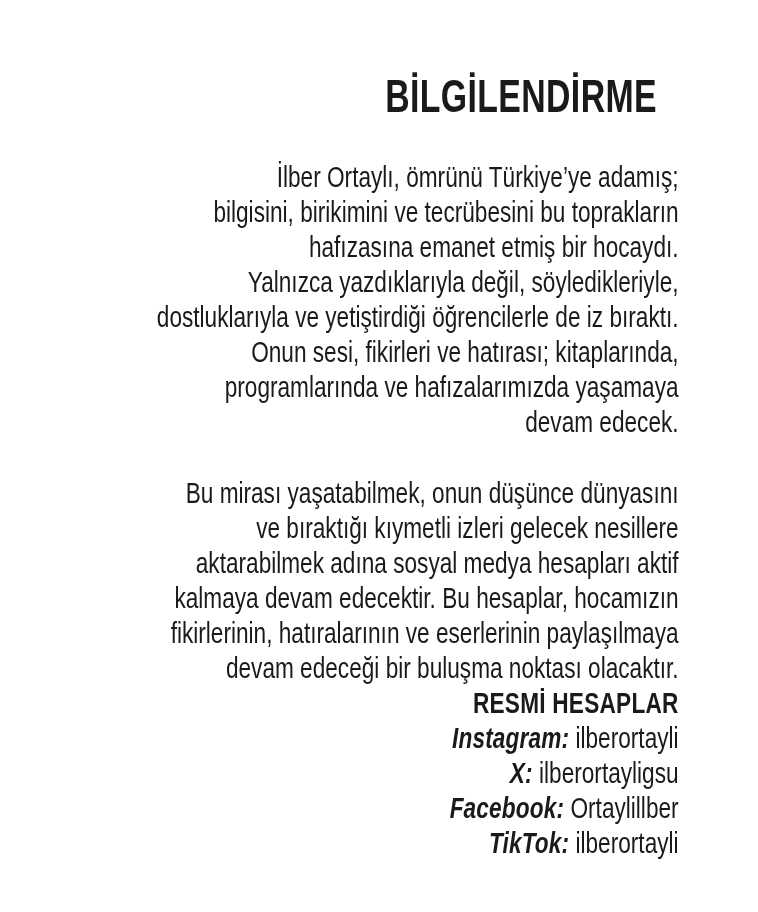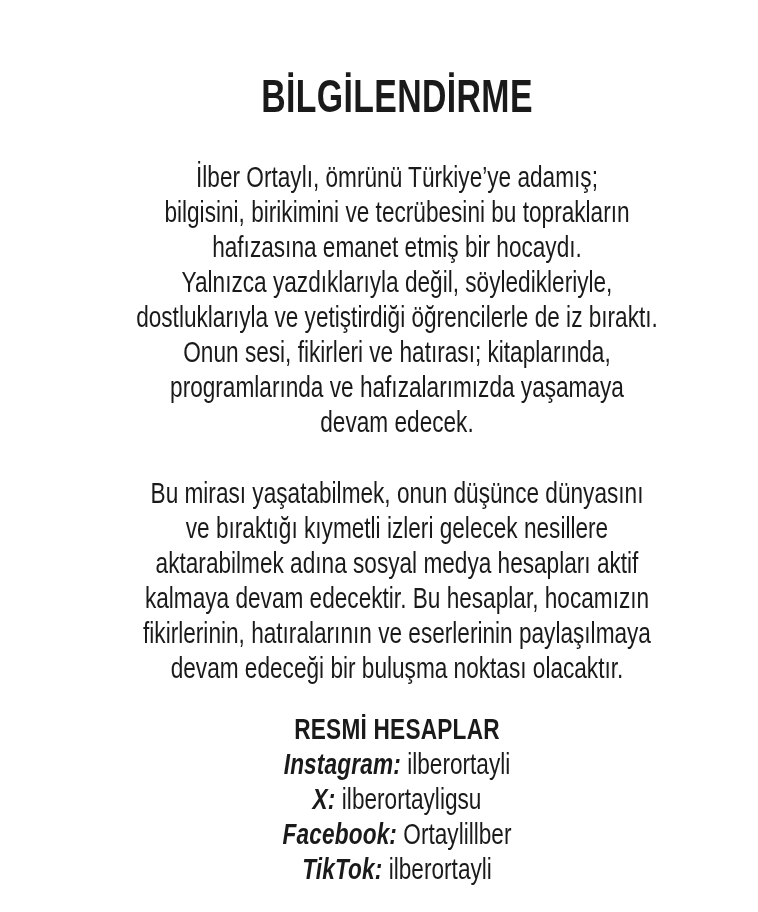--- a/index.html
+++ b/index.html
@@ -9,21 +9,21 @@
     background: #ffffff;
   }
   .page {
     position: relative;
     width: 758px;
     height: 912px;
     margin: 0 auto;
     background: #ffffff;
     color: #1a1a1a;
     font-family: "Liberation Sans", "DejaVu Sans", sans-serif;
-    text-align: center;
+    text-align: right;
     overflow: hidden;
     box-sizing: border-box;
     padding-top: 70px;
     padding-left: 36px;
   }
   .title {
     margin: 0;
     font-size: 47px;
     line-height: 52px;
     font-weight: 800;
@@ -37,21 +37,20 @@
     font-size: 29px;
     line-height: 35px;
     font-weight: 400;
     white-space: pre-line;
     transform: scaleX(0.78);
     transform-origin: 50% 0;
   }
   .par-1 { margin-top: 38px; }
   .par-2 { margin-top: 36px; }
   .accounts {
-    margin-top: 26px;
   }
   .accounts-heading {
     margin: 0;
     font-size: 29px;
     line-height: 35px;
     font-weight: 800;
     letter-spacing: 0.3px;
     transform: scaleX(0.78);
     transform-origin: 50% 0;
     white-space: nowrap;

